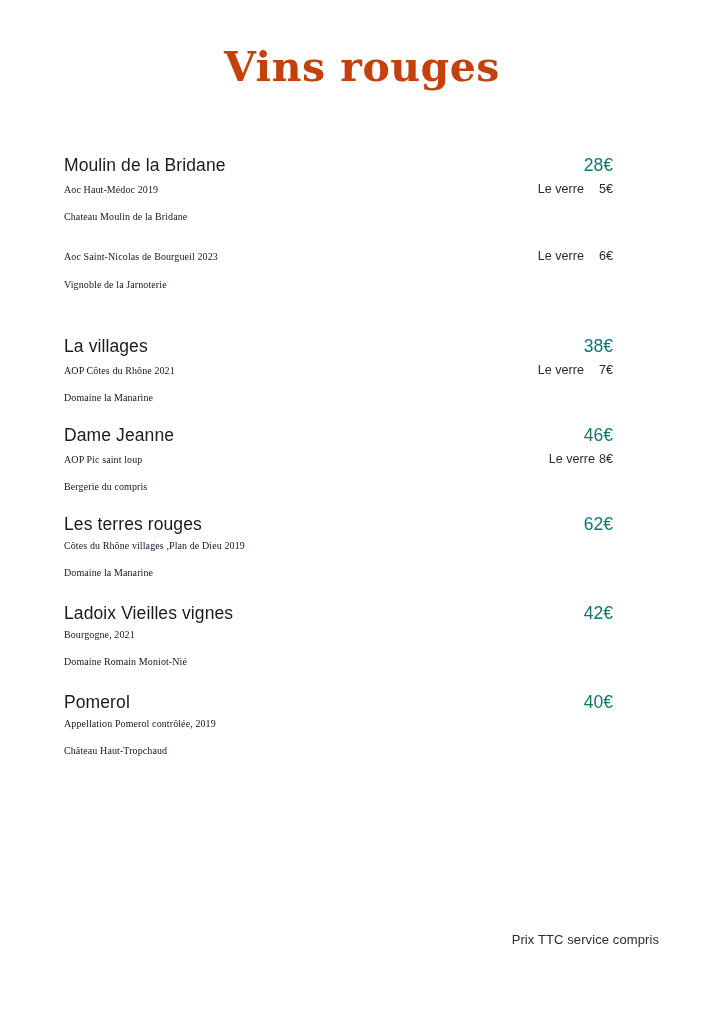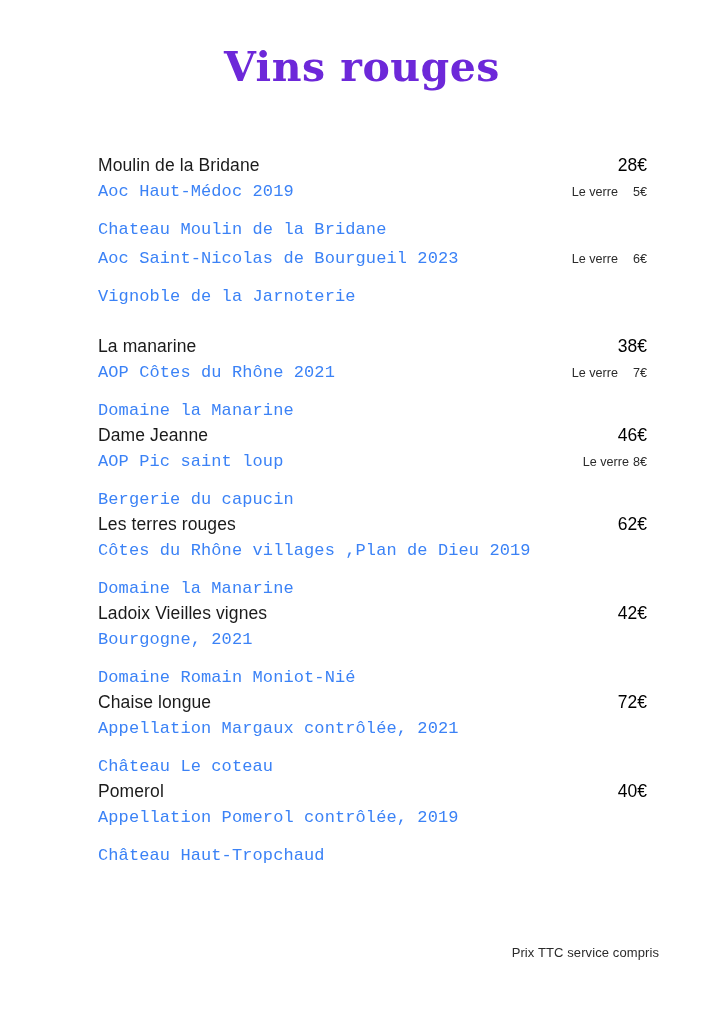--- a/index.html
+++ b/index.html
@@ -28,29 +28,29 @@
   .menu-title {
     position: absolute;
     top: 44px;
     left: 0;
     width: 724px;
     text-align: center;
     font-family: "DejaVu Serif", "Liberation Serif", serif;
     font-weight: 700;
     font-size: 41px;
     letter-spacing: 0.5px;
-    color: #6d28d9;
+    color: #c2410c;
     line-height: 1.15;
   }
 
   
   .wine-list {
     position: absolute;
     top: 155px;
-    left: 98px;
+    left: 64px;
     width: 549px;   
   }
 
   .wine-item {
     position: relative;
     height: 89px;
     box-sizing: border-box;
   }
 
   .wine-row {
@@ -67,41 +67,41 @@
     letter-spacing: 0.1px;
     color: #1b1b1b;
     line-height: 1.25;
     white-space: nowrap;
   }
 
   .wine-price {
     font-family: "Liberation Sans", sans-serif;
     font-size: 17.5px;
     font-weight: 400;
-    color: #000000;
+    color: #0f766e;
     line-height: 1.25;
     white-space: nowrap;
     text-align: right;
   }
 
   .wine-sub-row {
     display: flex;
     align-items: baseline;
     justify-content: space-between;
     width: 100%;
     margin-top: 3px;
   }
 
   .wine-appellation,
   .wine-producer {
-    font-family: Liberation Mono, monospace;
-    font-size: 17px;
+    font-family: Liberation Serif, serif;
+    font-size: 10px;
     font-weight: 400;
     letter-spacing: 0.1px;
-    color: #3b82f6;
+    color: #0f172a;
     line-height: 1.45;
     white-space: nowrap;
   }
 
   .wine-producer {
     display: block;
     margin-top: 13px;
   }
 
   .glass-block {
@@ -125,21 +125,20 @@
   .footer-note {
     position: absolute;
     top: 932px;
     left: 0;
     width: 659px;   
     text-align: right;
     font-family: "Liberation Sans", sans-serif;
     font-size: 13px;
     color: #2b2b2b;
     letter-spacing: 0.1px;
-    margin-top: 13px;
   }
 </style>
 </head>
 <body>
 
 <div class="page">
 
   <div class="menu-title">Vins rouges</div>
 
   <div class="wine-list">
@@ -166,21 +165,21 @@
             <div class="wine-producer">Vignoble de la Jarnoterie</div>
           </div>
           <div class="glass-block gap">
             <span class="glass-label">Le verre</span>
             <span class="glass-price">6€</span>
           </div>
         </div>
       </div>
       <div class="wine-item">
         <div class="wine-row">
-          <div class="wine-name">La manarine</div>
+          <div class="wine-name">La villages</div>
           <div class="wine-price">38€</div>
         </div>
         <div class="wine-sub-row">
           <div>
             <div class="wine-appellation">AOP Côtes du Rhône 2021</div>
             <div class="wine-producer">Domaine la Manarine</div>
           </div>
           <div class="glass-block gap">
             <span class="glass-label">Le verre</span>
             <span class="glass-price">7€</span>
@@ -188,21 +187,21 @@
         </div>
       </div>
       <div class="wine-item">
         <div class="wine-row">
           <div class="wine-name">Dame Jeanne</div>
           <div class="wine-price">46€</div>
         </div>
         <div class="wine-sub-row">
           <div>
             <div class="wine-appellation">AOP Pic saint loup</div>
-            <div class="wine-producer">Bergerie du capucin</div>
+            <div class="wine-producer">Bergerie du compris</div>
           </div>
           <div class="glass-block tight">
             <span class="glass-label">Le verre</span>
             <span class="glass-price">8€</span>
           </div>
         </div>
       </div>
       <div class="wine-item">
         <div class="wine-row">
           <div class="wine-name">Les terres rouges</div>
@@ -230,47 +229,31 @@
             <div class="wine-producer">Domaine Romain Moniot-Nié</div>
           </div>
           <div class="glass-block empty">
             <span class="glass-label"></span>
             <span class="glass-price"></span>
           </div>
         </div>
       </div>
       <div class="wine-item">
         <div class="wine-row">
-          <div class="wine-name">Chaise longue</div>
-          <div class="wine-price">72€</div>
-        </div>
-        <div class="wine-sub-row">
-          <div>
-            <div class="wine-appellation">Appellation Margaux contrôlée, 2021</div>
-            <div class="wine-producer">Château Le coteau</div>
+          <div class="wine-name">Pomerol</div>
+          <div class="wine-price">40€</div>
+        </div>
+        <div class="wine-sub-row">
+          <div>
+            <div class="wine-appellation">Appellation Pomerol contrôlée, 2019</div>
+            <div class="wine-producer">Château Haut-Tropchaud</div>
           </div>
           <div class="glass-block empty">
             <span class="glass-label"></span>
             <span class="glass-price"></span>
           </div>
         </div>
       </div>
-      <div class="wine-item">
-        <div class="wine-row">
-          <div class="wine-name">Pomerol</div>
-          <div class="wine-price">40€</div>
-        </div>
-        <div class="wine-sub-row">
-          <div>
-            <div class="wine-appellation">Appellation Pomerol contrôlée, 2019</div>
-            <div class="wine-producer">Château Haut-Tropchaud</div>
-          </div>
-          <div class="glass-block empty">
-            <span class="glass-label"></span>
-            <span class="glass-price"></span>
-          </div>
-        </div>
-      </div>
     </div>
 
   <div class="footer-note">Prix TTC service compris</div>
 
 </div>
 
 </body></html>

